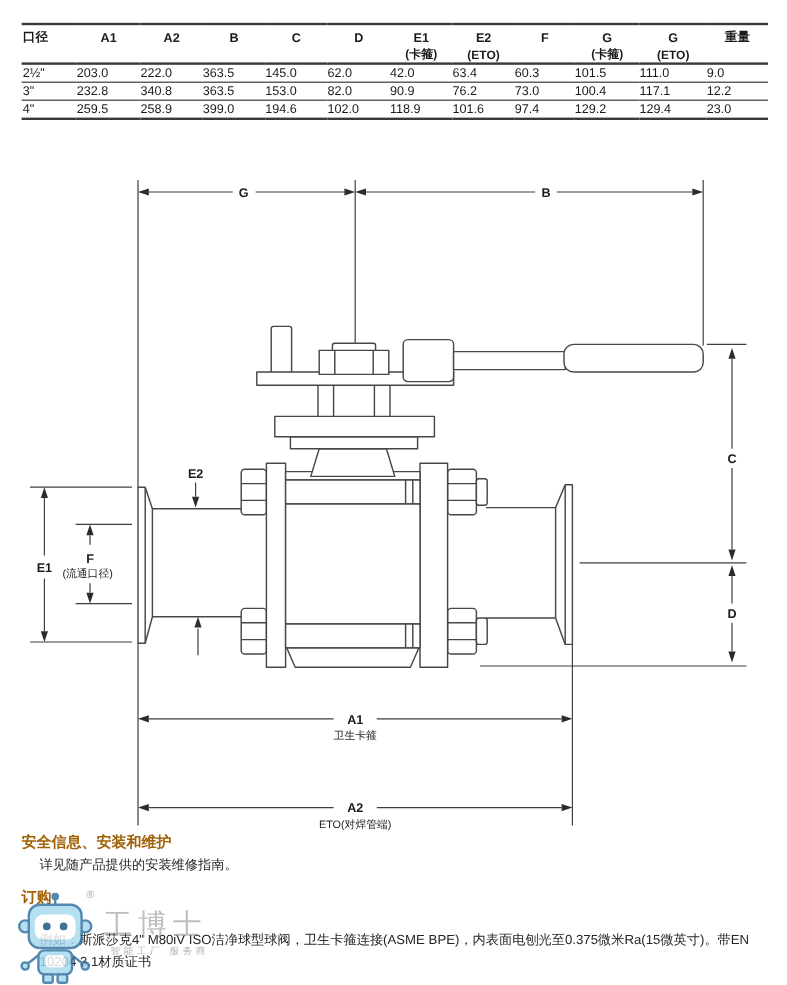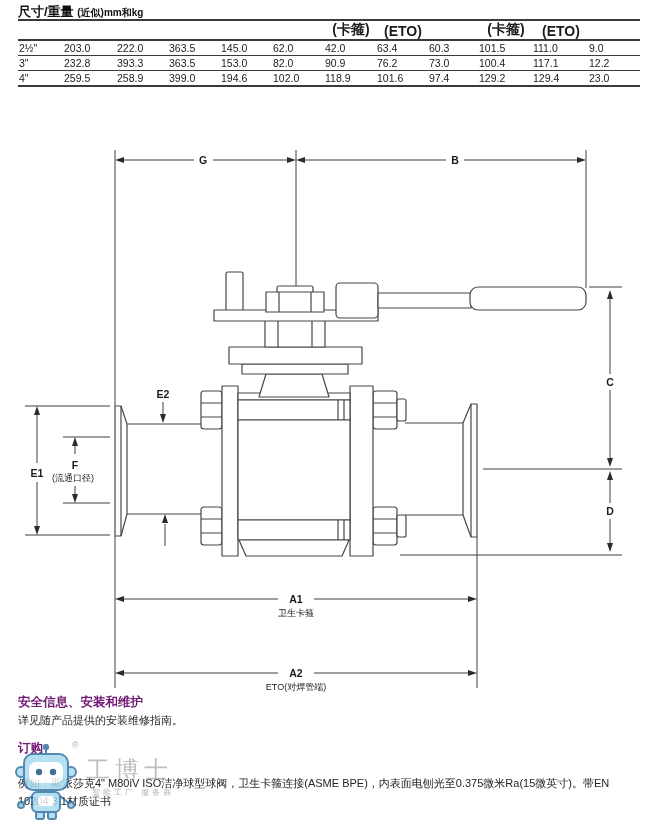--- a/index.html
+++ b/index.html
@@ -9,74 +9,84 @@
   
   .title{position:absolute;left:18px;top:3px;font-weight:bold;font-size:13px;color:#101010;}
   .title .suffix{font-size:10px;}
 
   
   table.dims{position:absolute;left:18px;top:19px;width:622px;border-collapse:collapse;
              table-layout:fixed;font-size:10.5px;color:#1b1b1b;
              border-top:2px solid #3a3a3a;border-bottom:2px solid #3a3a3a;}
   .dims th{font-weight:bold;text-align:center;padding:0;vertical-align:bottom;}
   .dims thead tr.main th{padding-top:3px;height:14px;}
-  .dims thead tr.sub th{height:13px;font-size:14px;}
+  .dims thead tr.sub th{height:13px;font-size:10px;}
   .dims thead{border-bottom:2px solid #3a3a3a;}
   .dims tbody td{text-align:left;height:14px;border-bottom:1px solid #3a3a3a;padding:0;}
   .dims tbody tr:last-child td{border-bottom:none;}
   .dims .c0{text-align:left;padding-left:1px;}
 
   
   .diagram{position:absolute;left:0;top:125px;}
   .dlab{font-family:"Liberation Sans",sans-serif;font-size:10.5px;font-weight:bold;fill:#1b1b1b;}
   .dsub{font-family:"Liberation Sans",sans-serif;font-size:9px;fill:#1b1b1b;}
   .dim-line{stroke:#3f3f3f;stroke-width:1;fill:none;}
   .arrow{fill:#2c2c2c;stroke:none;}
   .part{fill:#ffffff;stroke:#474747;stroke-width:1.2;stroke-linejoin:round;}
   .pline{fill:none;stroke:#474747;stroke-width:1.2;}
 
   
-  .sec-h{position:absolute;left:18px;font-size:12.5px;font-weight:bold;color:#701a75;white-space:nowrap;}
-  .sec-p{position:absolute;left:18px;font-size:11px;color:#242424;white-space:nowrap;}
+  .sec-h{position:absolute;left:18px;font-size:12.5px;font-weight:bold;color:#a16207;white-space:nowrap;}
+  .sec-p{position:absolute;left:33px;font-size:11px;color:#242424;white-space:nowrap;}
 
   
   .wm{position:absolute;pointer-events:none;}
   .wm-robot{left:14px;top:744px;opacity:.82;}
   .wm-brand{left:86px;top:754px;font-size:24px;font-weight:normal;letter-spacing:5px;
             color:rgba(125,125,125,.5);white-space:nowrap;text-align:center;}
   .wm-reg{left:72px;top:740px;font-size:9px;color:rgba(125,125,125,.65);}
   .wm-tag{left:92px;top:787px;font-size:8px;letter-spacing:3px;color:rgba(130,130,130,.6);white-space:nowrap;}
   .wm-url{left:14px;top:794px;font-size:15px;letter-spacing:.5px;color:rgba(148,148,148,.62);white-space:nowrap;}
 </style>
 </head>
 <body>
 
 <div class="page">
 
-  <div class="title">
-    <span>尺寸/重量</span>
-    <span class="suffix">(近似)mm和kg</span>
-  </div>
 
   <table class="dims">
     <colgroup>
       <col style="width:46px">
         <col style="width:53px">
         <col style="width:52px">
         <col style="width:52px">
       <col style="width:52px">
         <col style="width:52px">
         <col style="width:52px">
         <col style="width:52px">
       <col style="width:50px">
         <col style="width:54px">
         <col style="width:56px">
         <col style="width:51px">
     </colgroup>
     <thead>
+      <tr class="main">
+        <th class="c0">口径</th>
+        <th>A1</th>
+        <th>A2</th>
+        <th>B</th>
+        <th>C</th>
+        <th>D</th>
+        <th>E1</th>
+        <th>E2</th>
+        <th>F</th>
+        <th>G</th>
+        <th>G</th>
+        <th>重量</th>
+      </tr>
       <tr class="sub">
         <th class="c0"></th>
         <th></th>
         <th></th>
         <th></th>
         <th></th>
         <th></th>
         <th>(卡箍)</th>
         <th>(ETO)</th>
         <th></th>
@@ -96,21 +106,21 @@
         <td>42.0</td>
         <td>63.4</td>
         <td>60.3</td>
         <td>101.5</td>
         <td>111.0</td>
         <td>9.0</td>
       </tr>
       <tr>
         <td class="c0">3"</td>
         <td>232.8</td>
-        <td>393.3</td>
+        <td>340.8</td>
         <td>363.5</td>
         <td>153.0</td>
         <td>82.0</td>
         <td>90.9</td>
         <td>76.2</td>
         <td>73.0</td>
         <td>100.4</td>
         <td>117.1</td>
         <td>12.2</td>
       </tr>

